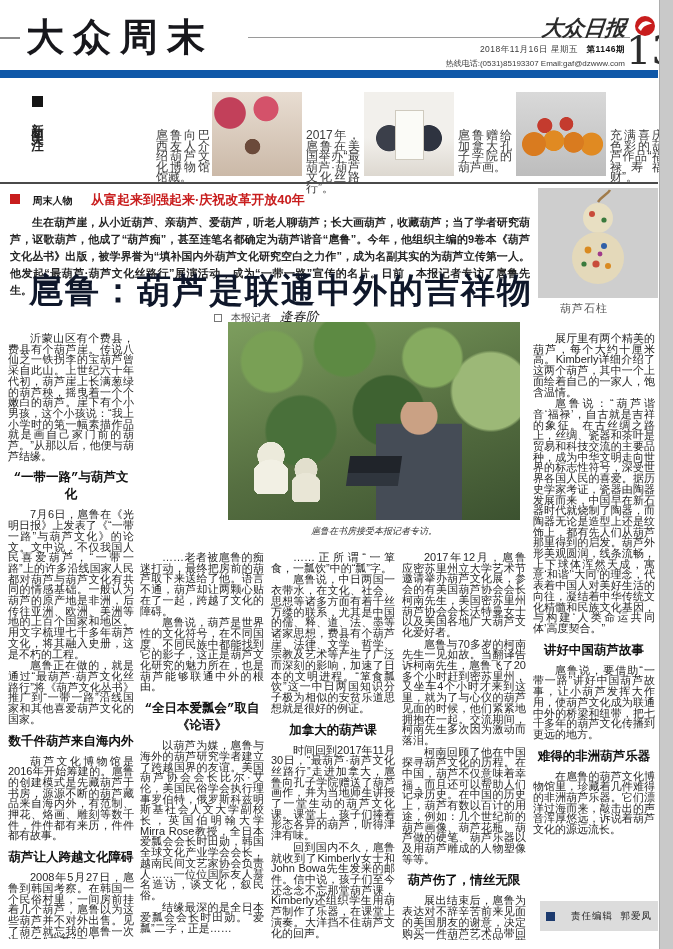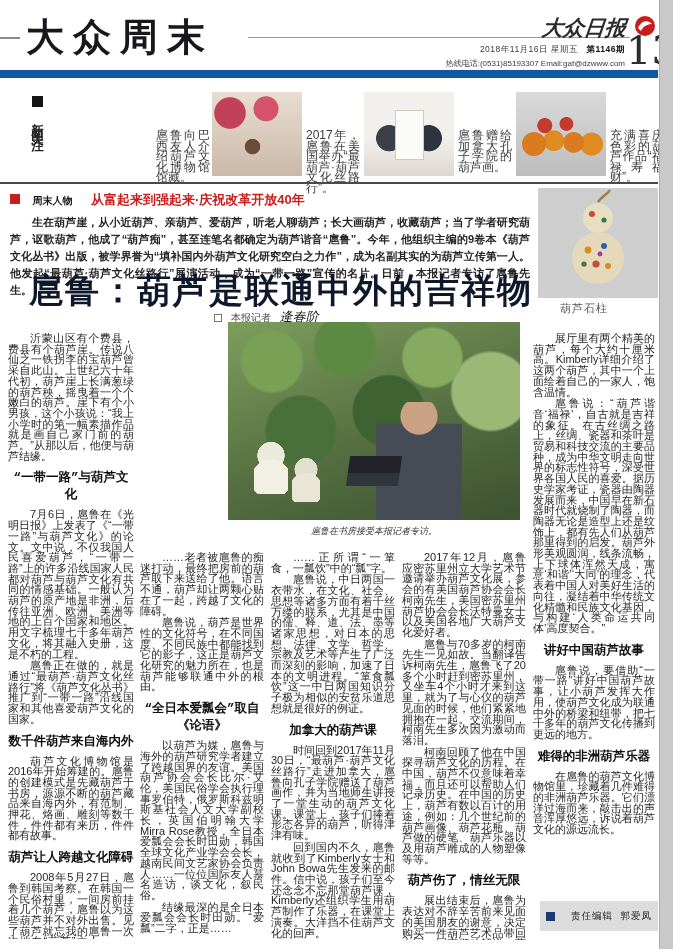--- a/index.html
+++ b/index.html
@@ -201,21 +201,21 @@
     </div>
   <div class="col" id="col2">
       <p class="para">……老者被扈鲁的痴迷打动，最终把房前的葫芦取下来送给了他。语言不通，葫芦却让两颗心贴在了一起，跨越了文化的障碍。</p>
       <p class="para">扈鲁说，葫芦是世界性的文化符号，在不同国度、不同民族中都能找到它的影子，这正是葫芦文化研究的魅力所在，也是葫芦能够联通中外的根由。</p>
       <div class="subhead">“全日本爱瓢会”取自《论语》</div>
       <p class="para">以葫芦为媒，扈鲁与海外的葫芦研究学者建立了跨越国界的友谊。美国葫芦协会会长比尔·艾伦，美国民俗学会执行理事罗伯特，俄罗斯科兹明斯基社会人文大学副校长，英国伯明翰大学Mirra Rose教授，全日本爱瓢会会长时田勋，韩国全球文化产业学会会长，越南民间文艺家协会负责人……一位位国际友人慕名造访，谈文化，叙民俗。</p>
       <p class="para">结缘最深的是全日本爱瓢会会长时田勋。“爱瓢”二字，正是……</p>
     </div>
   <div class="col" id="col3">
       <p class="para">……正所谓“一箪食，一瓢饮”中的“瓢”字。</p>
-      <p class="para">扈鲁说，中日两国一衣带水，在文化、社会、思想等诸多方面有着千丝万缕的联系，尤其是中国的儒、释、道、法、墨等诸家思想，对日本的思想、法律、文学、哲学、宗教及艺术等产生了广泛而深刻的影响，加速了日本的文明进程。“箪食瓢饮”这一中日两国知识分子极为相似的安贫乐道思想就是很好的例证。</p>
+      <p class="para">扈鲁说，中日两国一衣带水，在文化、社会、思想等诸多方面有着千丝万缕的联系，尤其是中国的儒、释、道、法、墨等诸家思想，费县有个葫芦崖、法律、文学、哲学、宗教及艺术等产生了广泛而深刻的影响，加速了日本的文明进程。“箪食瓢饮”这一中日两国知识分子极为相似的安贫乐道思想就是很好的例证。</p>
       <div class="subhead">加拿大的葫芦课</div>
       <p class="para">时间回到2017年11月30日，“最葫芦·葫芦文化丝路行”走进加拿大，扈鲁向孔子学院赠送了葫芦画作，并为当地师生讲授了一堂生动的葫芦文化课。课堂上，孩子们捧着形态各异的葫芦，听得津津有味。</p>
       <p class="para">回到国内不久，扈鲁就收到了Kimberly女士和John Bowa先生发来的邮件。信中说，孩子们至今还念念不忘那堂葫芦课，Kimberly还组织学生用葫芦制作了乐器，在课堂上演奏。大洋挡不住葫芦文化的回声。</p>
     </div>
   <div class="col" id="col4">
       <p class="para">2017年12月，扈鲁应密苏里州立大学艺术节邀请举办葫芦文化展，参会的有美国葫芦协会会长柯南先生，美国密苏里州葫芦协会会长沃特曼女士以及美国各地广大葫芦文化爱好者。</p>
       <p class="para">扈鲁与70多岁的柯南先生一见如故。当翻译告诉柯南先生，扈鲁飞了20多个小时赶到密苏里州，又坐车4个小时才来到这里，就为了与心仪的葫芦见面的时候，他们紧紧地拥抱在一起。交流期间，柯南先生多次因为激动而落泪。</p>
       <p class="para">柯南回顾了他在中国探寻葫芦文化的历程。在中国，葫芦不仅意味着幸福，而且还可以帮助人们记录历史。在中国的历史上，葫芦有数以百计的用途，例如：几个世纪前的葫芦画像、葫芦花瓶、葫芦做的硬笔、葫芦乐器以及用葫芦雕成的人物塑像等等。</p>
       <div class="subhead">葫芦伤了，情丝无限</div>
       <p class="para">展出结束后，扈鲁为表达对不辞辛苦前来见面的美国朋友的谢意，决定购买一件葫芦艺术品带回中国。同事们劝解说，葫芦体型较大，而且工艺精美，担心运输过程中有所损坏，建议还是不要买了。但扈鲁坚持买下了这件葫芦艺术品。</p>

